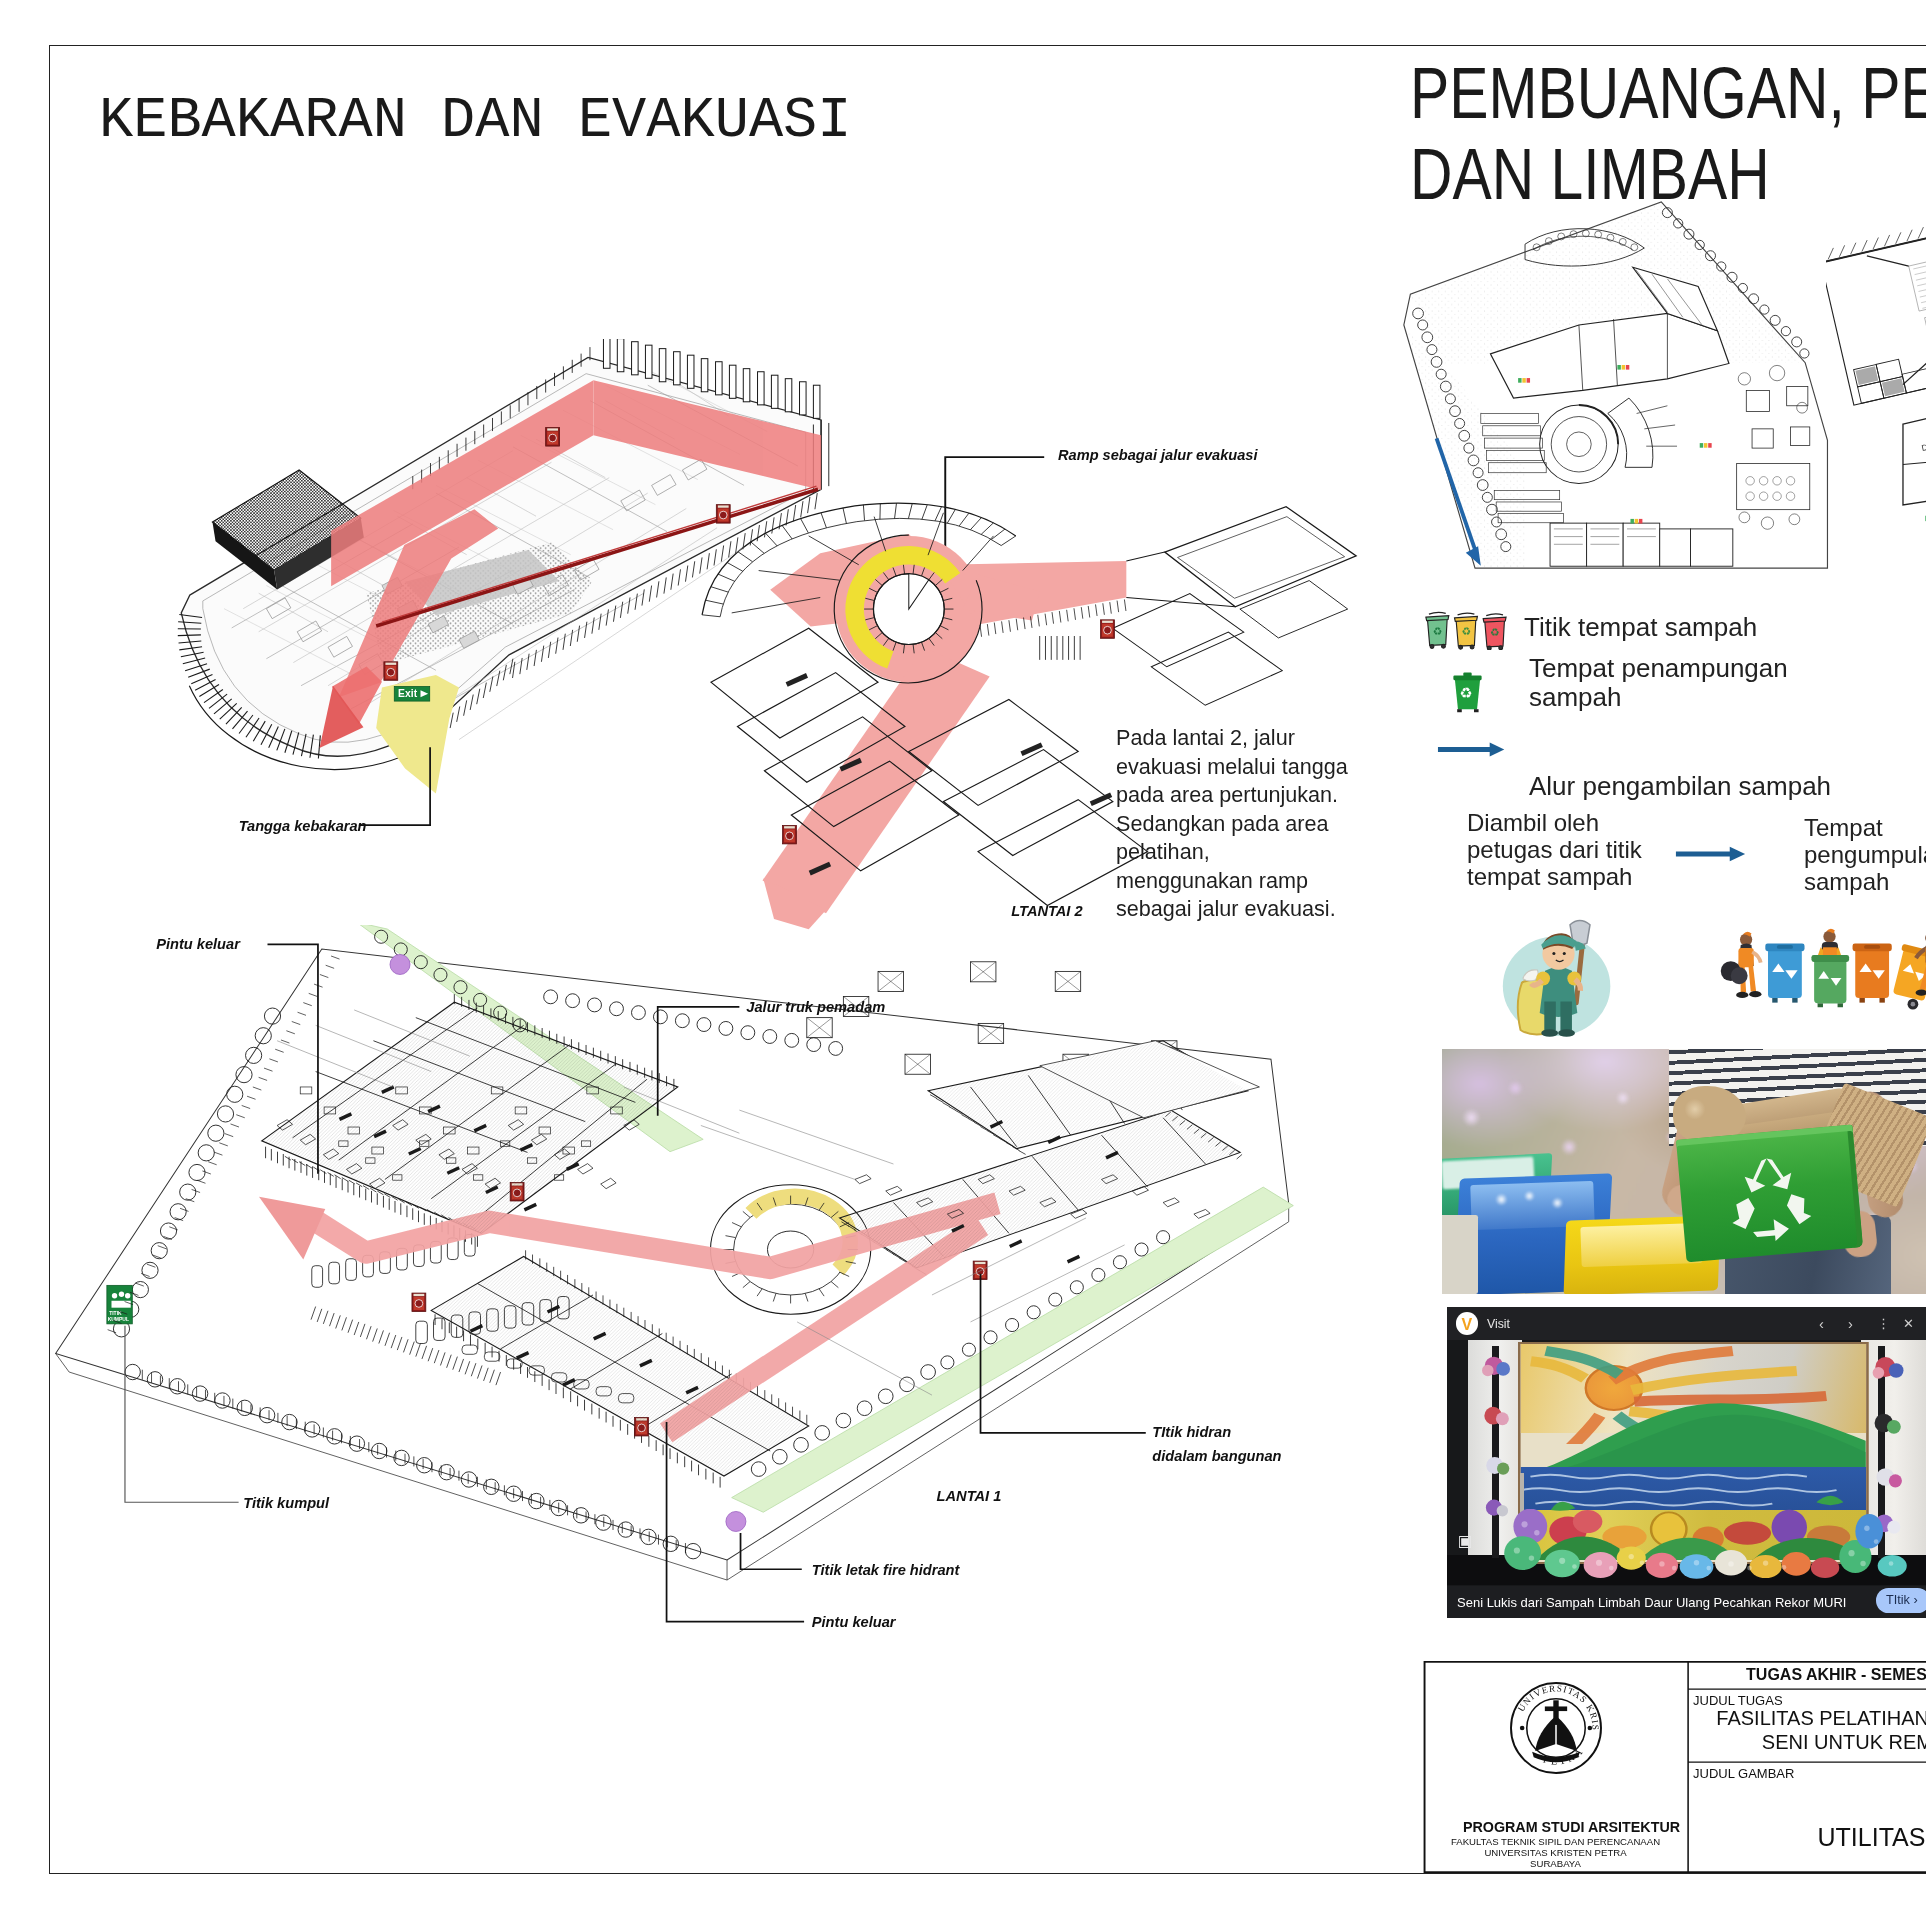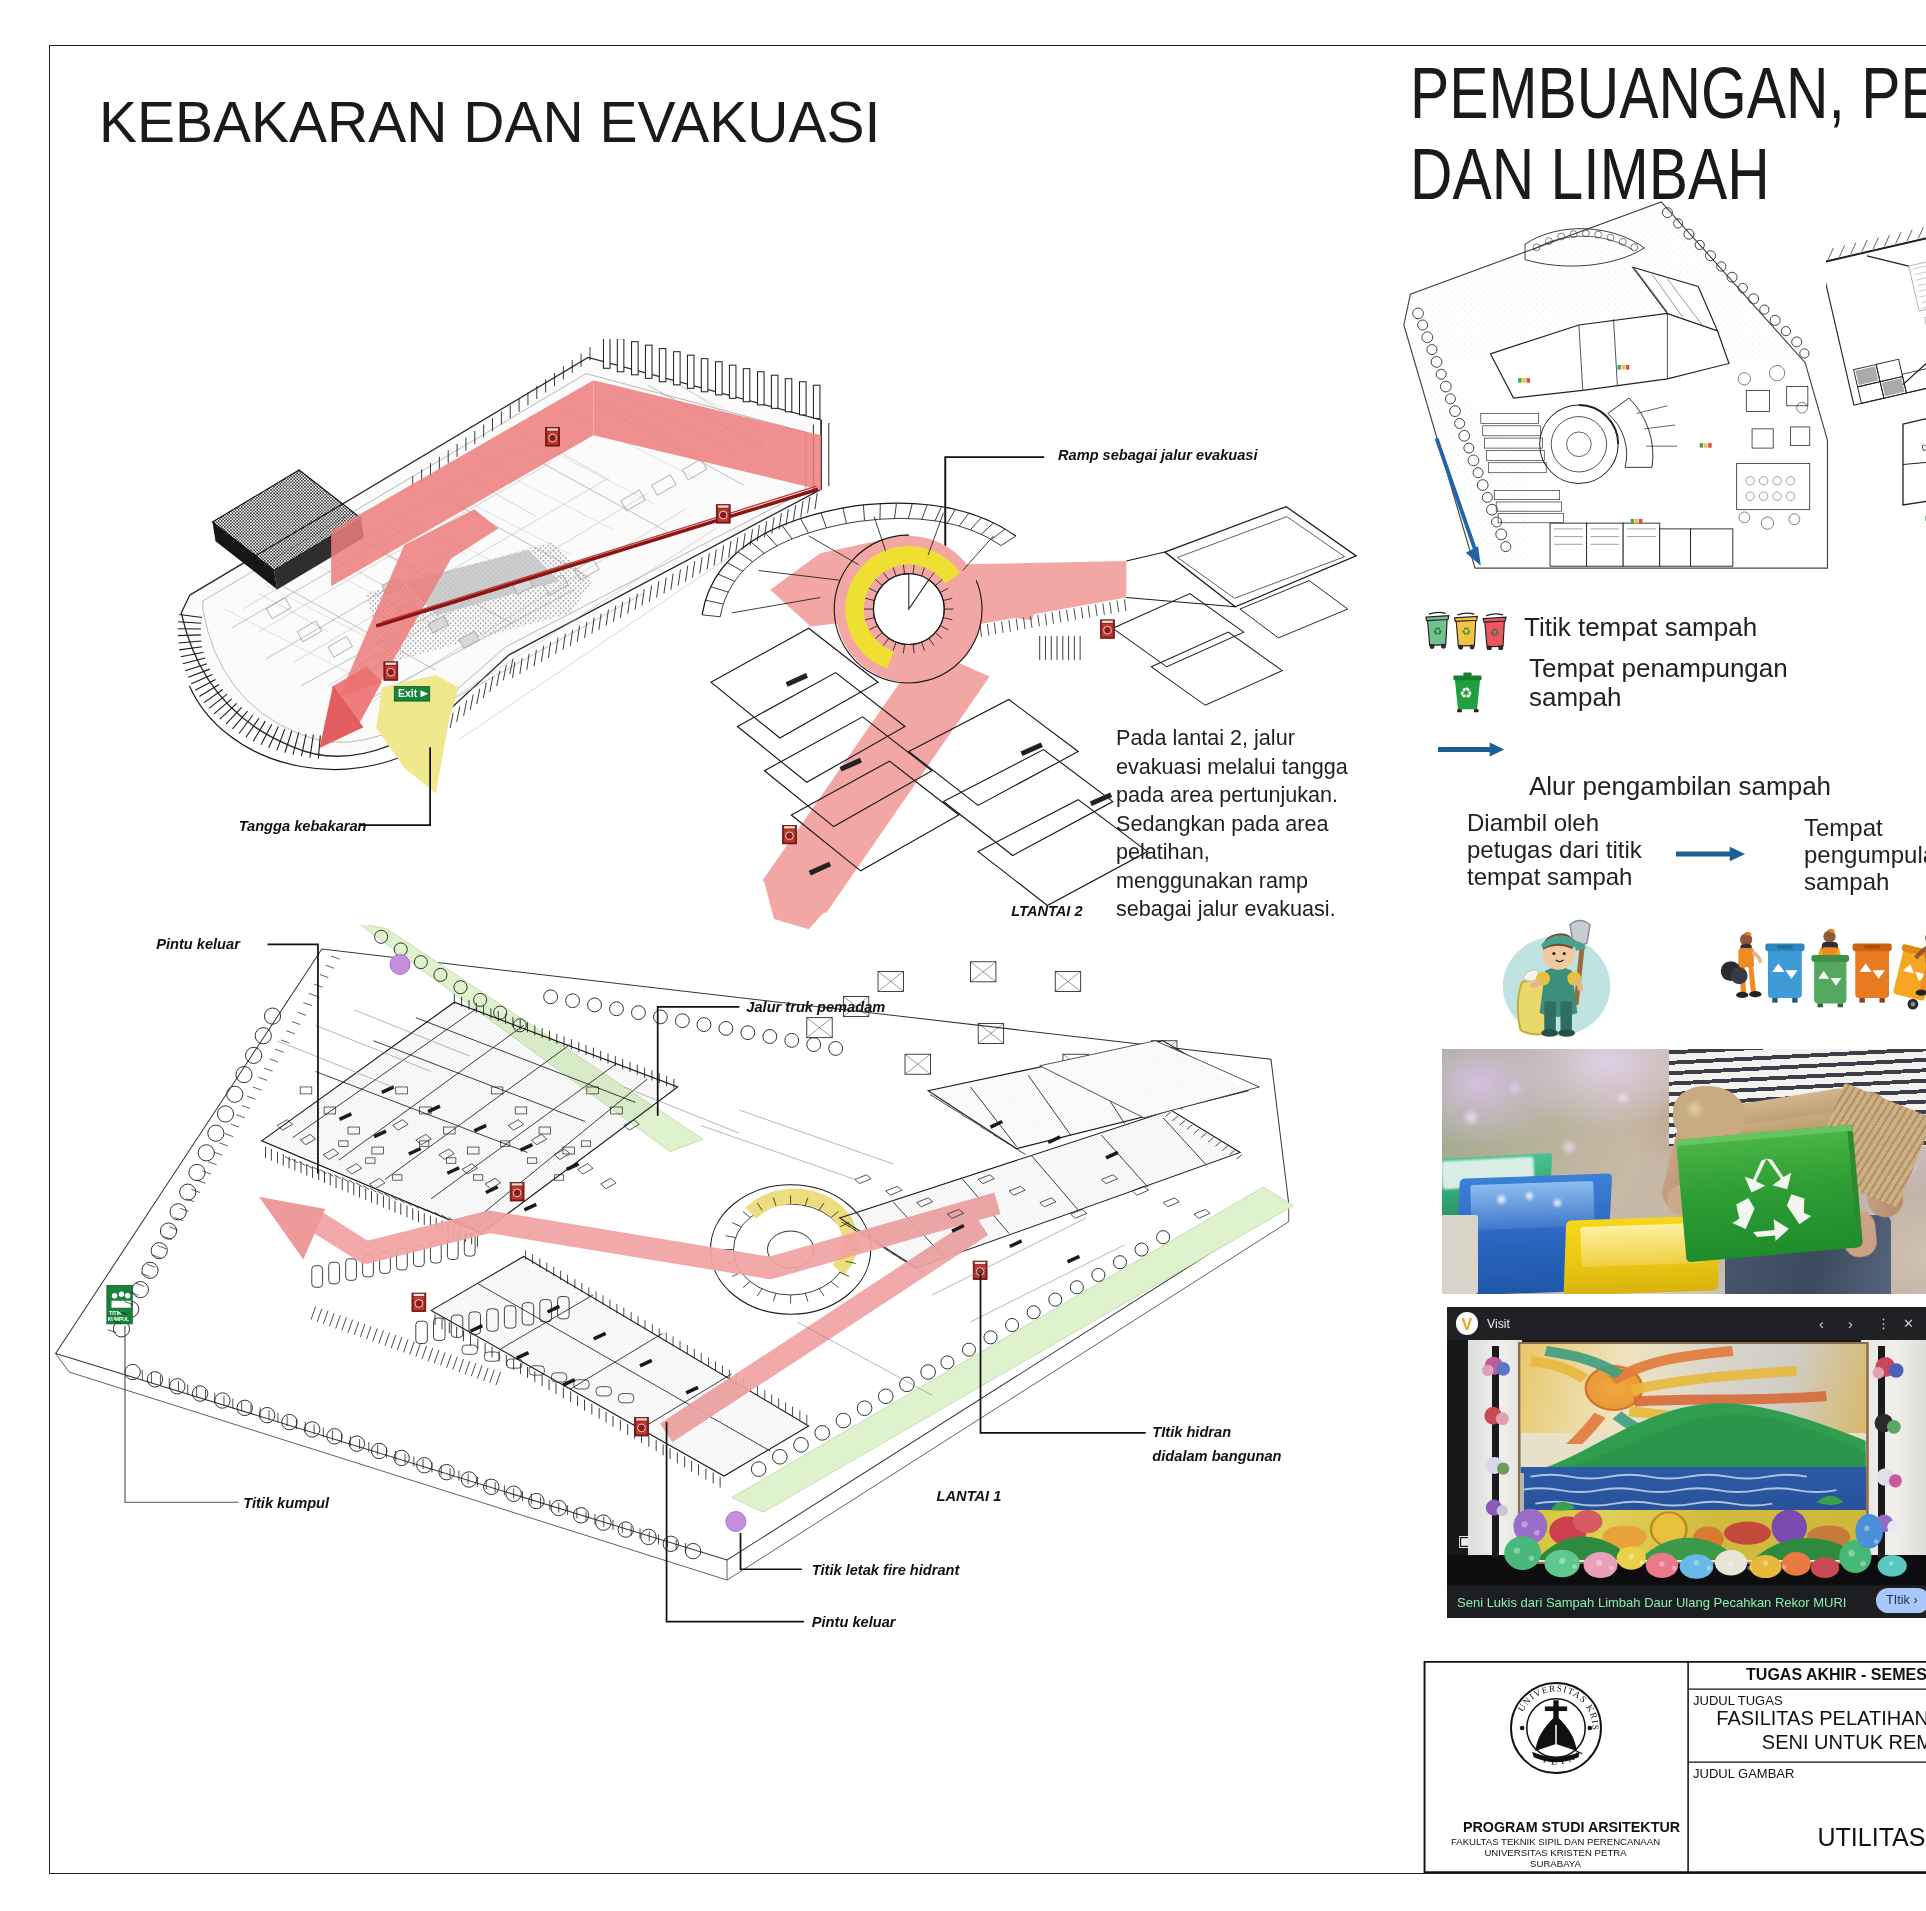--- a/index.html
+++ b/index.html
@@ -6,21 +6,21 @@
 body{width:2703px;height:1911px;background:#ffffff;font-family:"Liberation Sans",sans-serif;position:relative;overflow:hidden;}
 .abs{position:absolute;}
 .lbl{font-style:italic;font-weight:bold;color:#111;}
 .tb-label{font-size:13px;color:#111;position:absolute;text-align:center;}
 </style>
 </head>
 <body>
 
 <div class="abs" style="left:49px;top:45px;width:2609px;height:1827px;border:1.5px solid #222;"></div>
 
-<div class="abs" style="left:99px;top:89px;font-size:57px;color:#1a1a1a;white-space:nowrap;">KEBAKARAN DAN EVAKUASI</div>
+<div class="abs" style="left:99px;top:89px;font-size:57px;color:#1a1a1a;white-space:nowrap;font-family:Liberation Mono, monospace;">KEBAKARAN DAN EVAKUASI</div>
 
 <div class="abs" style="left:1410px;top:52px;font-size:73px;color:#1a1a1a;line-height:81px;white-space:nowrap;transform:scaleX(0.806);transform-origin:left top;">PEMBUANGAN, PENGELOLAHAN SAMPAH<br>DAN LIMBAH</div>
 
 <div class="abs" style="left:1116px;top:724px;font-size:21.6px;line-height:28.5px;color:#1f1f1f;">Pada lantai 2, jalur<br>evakuasi melalui tangga<br>pada area pertunjukan.<br>Sedangkan pada area<br>pelatihan,<br>menggunakan ramp<br>sebagai jalur evakuasi.</div>
 
 <div class="abs lbl" style="left:1058px;top:447px;font-size:14.6px;">Ramp sebagai jalur evakuasi</div>
 
 <svg class="abs" style="left:940px;top:451px;" width="116" height="154" viewBox="0 0 300 400">
   <path d="M 270 16 L 13 16 L 13 390" stroke="#111" stroke-width="5" fill="none"></path>
 </svg>
@@ -1649,21 +1649,21 @@
       <circle cx="1092" cy="50" r="7"></circle>
         <circle cx="1116" cy="85" r="6"></circle>
         <circle cx="1155" cy="142" r="6"></circle>
     </g>
   </svg>
 
   <div class="abs" style="left:10.8px;top:225px;font-size:15.4px;color:#e8e8e8;">▣</div>
 
   <div class="abs" style="left:0;top:279px;width:489px;height:33px;background:#1d1e21;"></div>
 
-  <div class="abs" style="left:10px;top:288px;font-size:13px;color:#86efac;">Seni Lukis dari Sampah Limbah Daur Ulang Pecahkan Rekor MURI</div>
+  <div class="abs" style="left:10px;top:288px;font-size:13px;color:#ffffff;">Seni Lukis dari Sampah Limbah Daur Ulang Pecahkan Rekor MURI</div>
 
   <div class="abs" style="left:429px;top:281px;width:54px;height:25px;background:#a8c7fa;border-radius:12.3px;"></div>
   <div class="abs" style="left:439px;top:286px;font-size:12.7px;color:#1b2c4f;">TItik ›</div>
 </div>
 
 <svg class="abs" style="left:1499px;top:913px;" width="119" height="131" viewBox="0 0 310 340">
 
   <ellipse cx="150" cy="190" rx="140" ry="130" fill="#bfe3e0"></ellipse>
 
   <path d="M60 180 q60 -20 80 10 q16 60 -4 120 q-50 14 -80 -6 q-16 -70 4 -124" fill="#e8d96a" stroke="#caa93c" stroke-width="5"></path>

